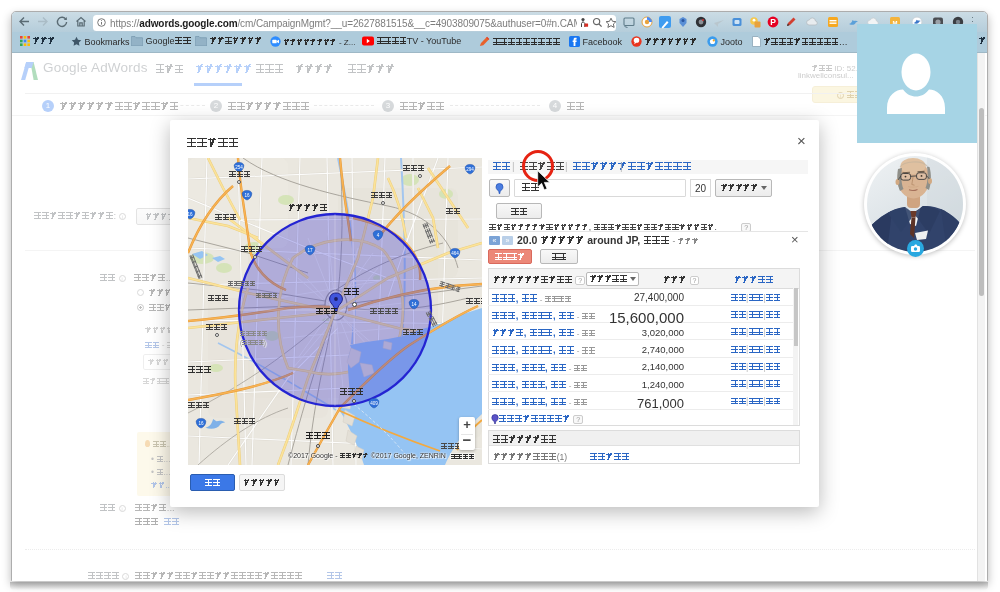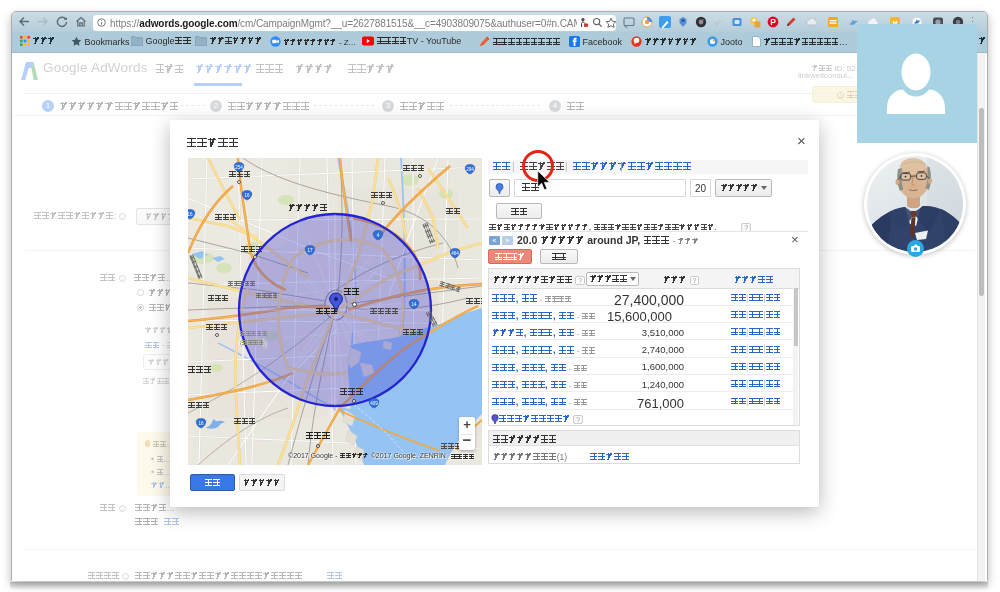--- a/index.html
+++ b/index.html
@@ -291,37 +291,37 @@
   <div class="a btn" style="left:97px;top:3px;width:53px;height:14px;font-size:9px;line-height:13px;background:#fff"><i class="n s"></i><i class="n s"></i><i class="n s"></i><i class="k s"></i><i class="k s"></i> <span style="display:inline-block;width:0;height:0;border-left:3px solid transparent;border-right:3px solid transparent;border-top:4px solid #666;vertical-align:1px"></span></div>
   <div class="a" style="left:174px;top:5px;font-size:9.5px;color:#333;font-weight:bold"><i class="n s"></i><i class="n s"></i><i class="n s"></i> <span style="color:#999;border:1px solid #ccc;border-radius:2px;padding:0 2px;font-size:7px;background:#fff;font-weight:normal">?</span></div>
   <div class="a" style="left:245px;top:5px;font-size:9.5px;color:#2a66c4;font-weight:bold"><i class="n s"></i><i class="n s"></i><i class="n s"></i><i class="k s"></i><i class="k s"></i></div>
  </div>
 
  <div class="a" style="left:20px;top:354px;width:45px;height:17px;background:#3b78e7;border:1px solid #2a5db0;border-radius:2px;color:#fff;font-size:10px;font-weight:bold;text-align:center;line-height:16px"><i class="k s"></i><i class="k s"></i></div>
  <div class="a btn" style="left:69px;top:354px;width:46px;height:17px;font-size:9px;line-height:16px;font-weight:bold;background:#f5f5f5;border-color:#dcdcdc"><i class="n s"></i><i class="n s"></i><i class="n s"></i><i class="n s"></i><i class="n s"></i></div>
 <div class="a" id="tablerows" style="left:318px;top:168px;width:312px">
 <div class="a" style="left:0;top:0.5px;width:310px;height:17.3px;border-bottom:1px solid #ececec"></div>
 <div class="a" style="left:4px;top:4.5px;font-size:9.5px;color:#2a66c4;font-weight:bold"><i class="k s"></i><i class="k s"></i><i class="k s"></i>, <i class="k s"></i><i class="k s"></i> <span style="color:#999;font-weight:normal;font-size:8px">- <i class="k s"></i><i class="k s"></i><i class="k s"></i><i class="k s"></i></span></div>
-<div class="a" style="left:120px;top:4.0px;width:76px;font-size:14px;color:#333;text-align:right">27,400,000</div>
+<div class="a" style="left:120px;top:4.0px;width:76px;font-size:10px;color:#333;text-align:right">27,400,000</div>
 <div class="a" style="left:243px;top:4.5px;font-size:9px;color:#2a66c4"><i class="k s"></i><i class="k s"></i><span style="color:#bbb">|</span><i class="k s"></i><i class="k s"></i><span style="color:#bbb">|</span><i class="k s"></i><i class="k s"></i></div>
 <div class="a" style="left:0;top:17.8px;width:310px;height:17.3px;border-bottom:1px solid #ececec"></div>
 <div class="a" style="left:4px;top:21.8px;font-size:9.5px;color:#2a66c4;font-weight:bold"><i class="k s"></i><i class="k s"></i><i class="k s"></i>, <i class="k s"></i><i class="k s"></i><i class="k s"></i><i class="k s"></i>, <i class="k s"></i><i class="k s"></i> <span style="color:#999;font-weight:normal;font-size:8px">- <i class="k s"></i><i class="k s"></i></span></div>
-<div class="a" style="left:108px;top:21.3px;width:76px;font-size:13px;color:#333;text-align:right">15,600,000</div>
+<div class="a" style="left:120px;top:21.3px;width:76px;font-size:15px;color:#333;text-align:right">15,600,000</div>
 <div class="a" style="left:243px;top:21.8px;font-size:9px;color:#2a66c4"><i class="k s"></i><i class="k s"></i><span style="color:#bbb">|</span><i class="k s"></i><i class="k s"></i><span style="color:#bbb">|</span><i class="k s"></i><i class="k s"></i></div>
 <div class="a" style="left:0;top:35.1px;width:310px;height:17.3px;border-bottom:1px solid #ececec"></div>
 <div class="a" style="left:4px;top:39.1px;font-size:9.5px;color:#2a66c4;font-weight:bold"><i class="n s"></i><i class="n s"></i><i class="n s"></i><i class="k s"></i>, <i class="k s"></i><i class="k s"></i><i class="k s"></i>, <i class="k s"></i><i class="k s"></i> <span style="color:#999;font-weight:normal;font-size:8px">- <i class="k s"></i><i class="k s"></i></span></div>
-<div class="a" style="left:120px;top:38.6px;width:76px;font-size:9.5px;color:#333;text-align:right">3,510,000</div>
+<div class="a" style="left:120px;top:38.6px;width:76px;font-size:9.5px;color:#333;text-align:right">3,020,000</div>
 <div class="a" style="left:243px;top:39.1px;font-size:9px;color:#2a66c4"><i class="k s"></i><i class="k s"></i><span style="color:#bbb">|</span><i class="k s"></i><i class="k s"></i><span style="color:#bbb">|</span><i class="k s"></i><i class="k s"></i></div>
 <div class="a" style="left:0;top:52.4px;width:310px;height:17.3px;border-bottom:1px solid #ececec"></div>
 <div class="a" style="left:4px;top:56.4px;font-size:9.5px;color:#2a66c4;font-weight:bold"><i class="k s"></i><i class="k s"></i><i class="k s"></i>, <i class="k s"></i><i class="k s"></i><i class="k s"></i><i class="k s"></i>, <i class="k s"></i><i class="k s"></i> <span style="color:#999;font-weight:normal;font-size:8px">- <i class="k s"></i><i class="k s"></i></span></div>
 <div class="a" style="left:120px;top:55.9px;width:76px;font-size:9.5px;color:#333;text-align:right">2,740,000</div>
 <div class="a" style="left:243px;top:56.4px;font-size:9px;color:#2a66c4"><i class="k s"></i><i class="k s"></i><span style="color:#bbb">|</span><i class="k s"></i><i class="k s"></i><span style="color:#bbb">|</span><i class="k s"></i><i class="k s"></i></div>
 <div class="a" style="left:0;top:69.7px;width:310px;height:17.3px;border-bottom:1px solid #ececec"></div>
 <div class="a" style="left:4px;top:73.7px;font-size:9.5px;color:#2a66c4;font-weight:bold"><i class="k s"></i><i class="k s"></i><i class="k s"></i>, <i class="k s"></i><i class="k s"></i><i class="k s"></i>, <i class="k s"></i><i class="k s"></i> <span style="color:#999;font-weight:normal;font-size:8px">- <i class="k s"></i><i class="k s"></i></span></div>
-<div class="a" style="left:120px;top:73.2px;width:76px;font-size:9.5px;color:#333;text-align:right">1,600,000</div>
+<div class="a" style="left:120px;top:73.2px;width:76px;font-size:9.5px;color:#333;text-align:right">2,140,000</div>
 <div class="a" style="left:243px;top:73.7px;font-size:9px;color:#2a66c4"><i class="k s"></i><i class="k s"></i><span style="color:#bbb">|</span><i class="k s"></i><i class="k s"></i><span style="color:#bbb">|</span><i class="k s"></i><i class="k s"></i></div>
 <div class="a" style="left:0;top:87.0px;width:310px;height:17.3px;border-bottom:1px solid #ececec"></div>
 <div class="a" style="left:4px;top:91.0px;font-size:9.5px;color:#2a66c4;font-weight:bold"><i class="k s"></i><i class="k s"></i><i class="k s"></i>, <i class="k s"></i><i class="k s"></i><i class="k s"></i>, <i class="k s"></i><i class="k s"></i> <span style="color:#999;font-weight:normal;font-size:8px">- <i class="k s"></i><i class="k s"></i></span></div>
 <div class="a" style="left:120px;top:90.5px;width:76px;font-size:9.5px;color:#333;text-align:right">1,240,000</div>
 <div class="a" style="left:243px;top:91.0px;font-size:9px;color:#2a66c4"><i class="k s"></i><i class="k s"></i><span style="color:#bbb">|</span><i class="k s"></i><i class="k s"></i><span style="color:#bbb">|</span><i class="k s"></i><i class="k s"></i></div>
 <div class="a" style="left:0;top:104.3px;width:310px;height:17.3px;border-bottom:1px solid #ececec"></div>
 <div class="a" style="left:4px;top:108.3px;font-size:9.5px;color:#2a66c4;font-weight:bold"><i class="k s"></i><i class="k s"></i><i class="k s"></i>, <i class="k s"></i><i class="k s"></i><i class="k s"></i>, <i class="k s"></i><i class="k s"></i> <span style="color:#999;font-weight:normal;font-size:8px">- <i class="k s"></i><i class="k s"></i></span></div>
 <div class="a" style="left:120px;top:107.8px;width:76px;font-size:13px;color:#333;text-align:right">761,000</div>
 <div class="a" style="left:243px;top:108.3px;font-size:9px;color:#2a66c4"><i class="k s"></i><i class="k s"></i><span style="color:#bbb">|</span><i class="k s"></i><i class="k s"></i><span style="color:#bbb">|</span><i class="k s"></i><i class="k s"></i></div>
 <div class="a" style="left:305px;top:0;width:5px;height:137px;background:#f3f3f3"></div>

